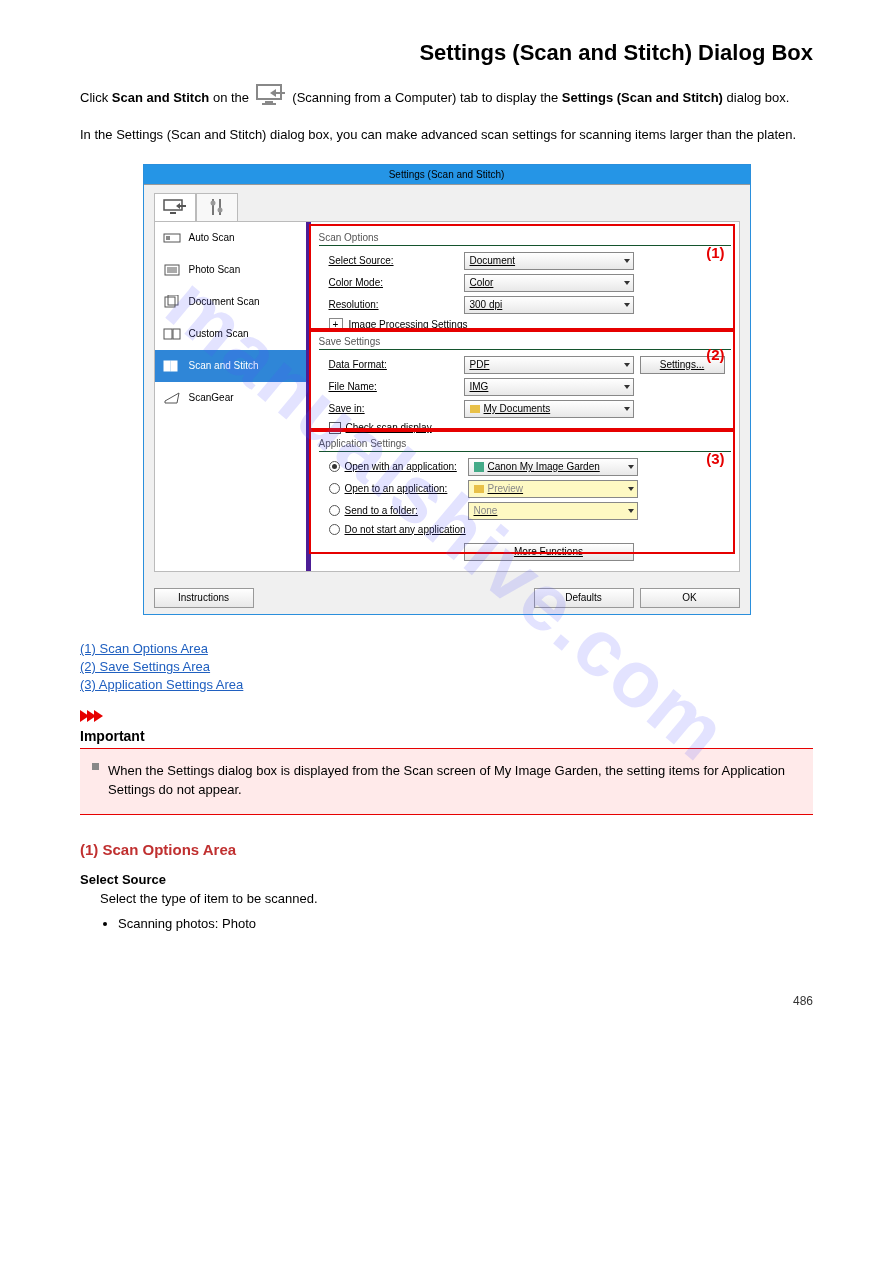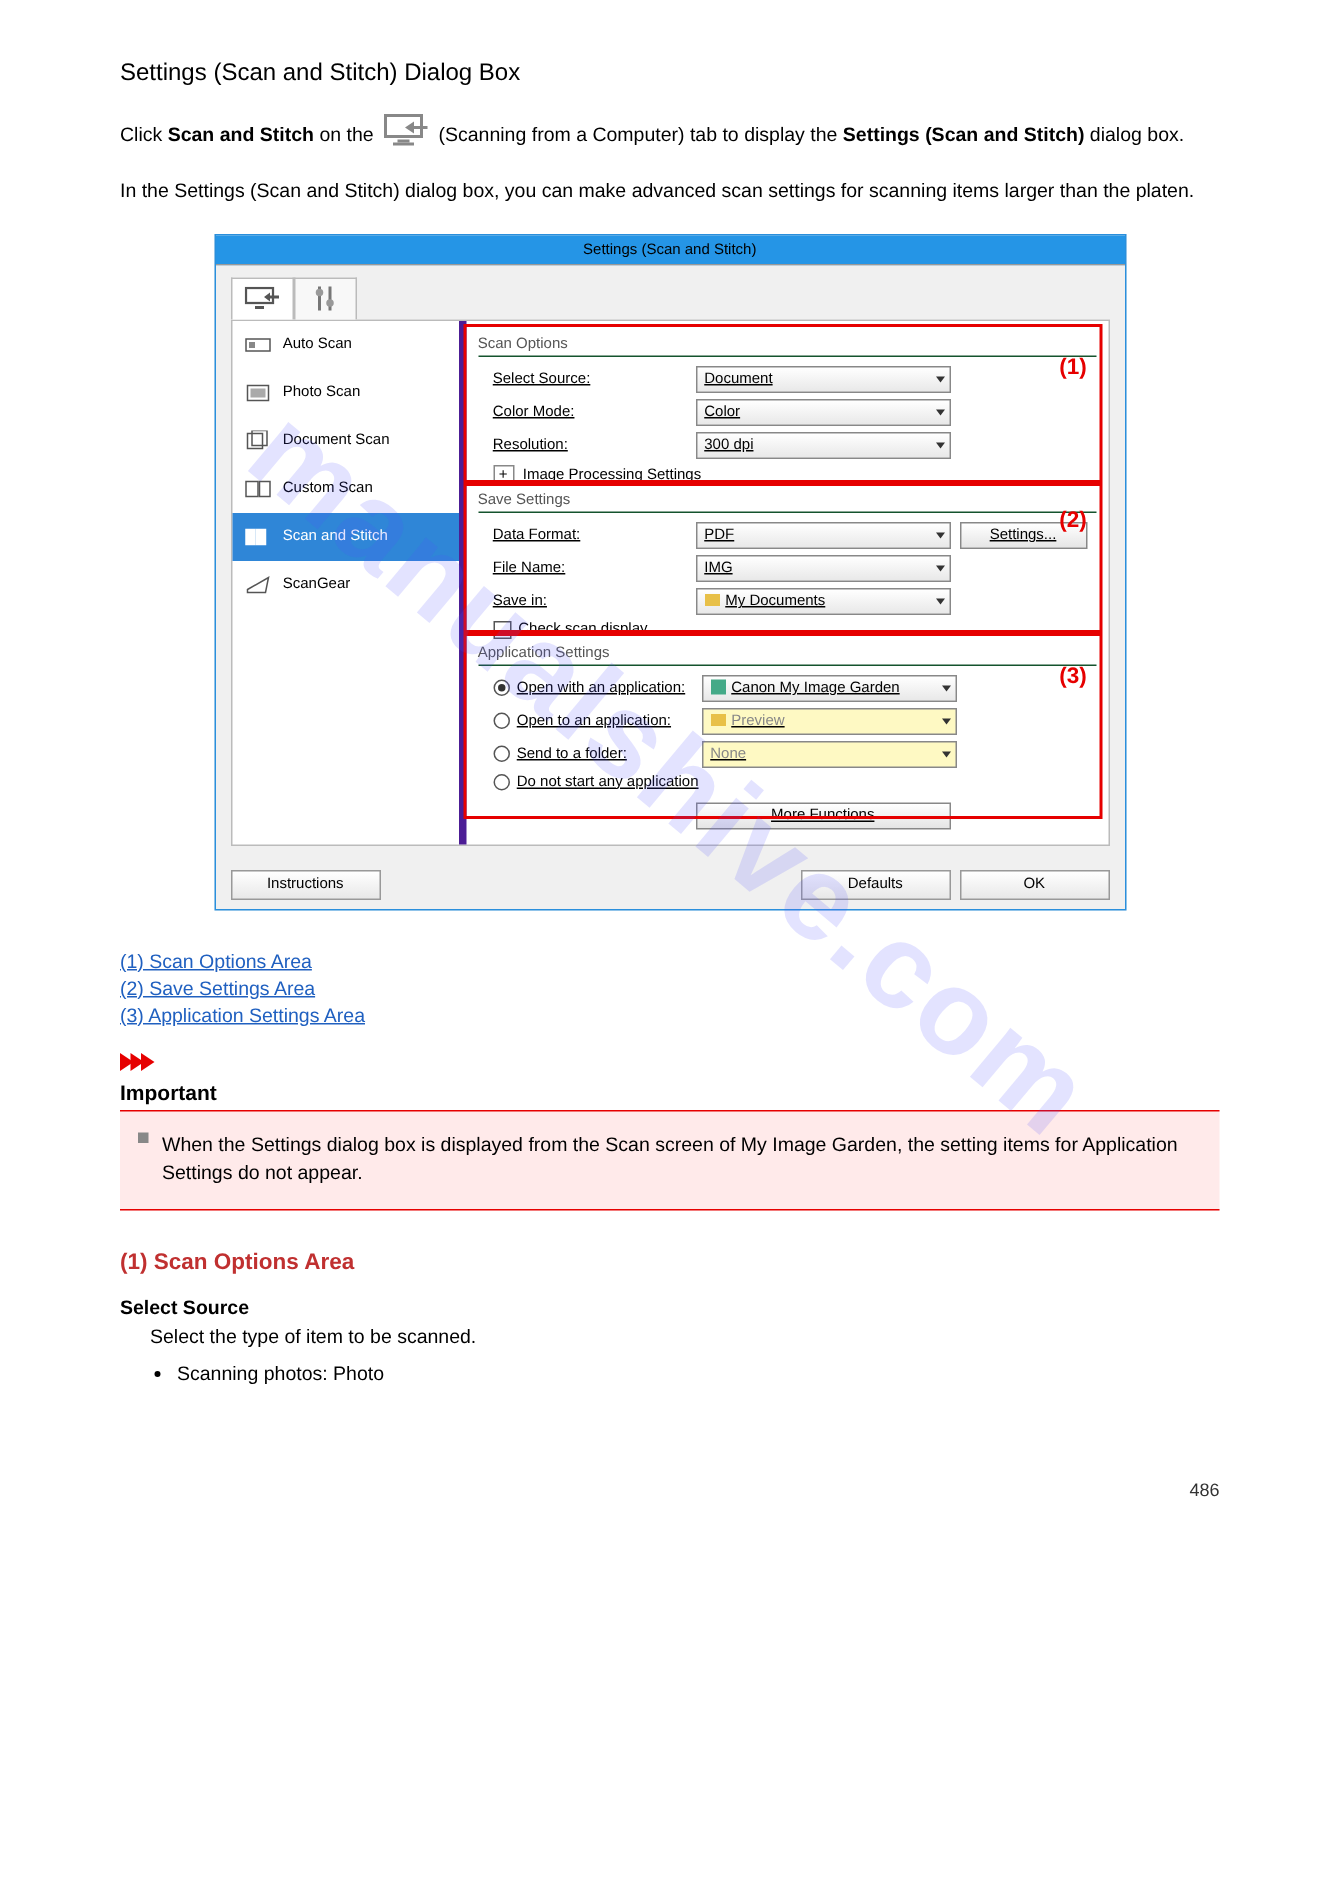--- a/index.html
+++ b/index.html
@@ -8,23 +8,24 @@
     font-size: 13px;
     background: #fff;
     width: 893px;
     position: relative;
   }
   .page {
     padding: 40px 80px 60px 80px;
     position: relative;
   }
   .section-title {
-    font-size: 16px;
-    font-weight: normal;
+    font-size: 22px;
+    font-weight: bold;
     margin-bottom: 18px;
+    text-align: right;
   }
   .body-text {
     font-size: 13px;
     line-height: 1.6;
     margin-bottom: 12px;
   }
   .inline-icon {
     display: inline-block;
     vertical-align: middle;
     margin: 0 3px;

